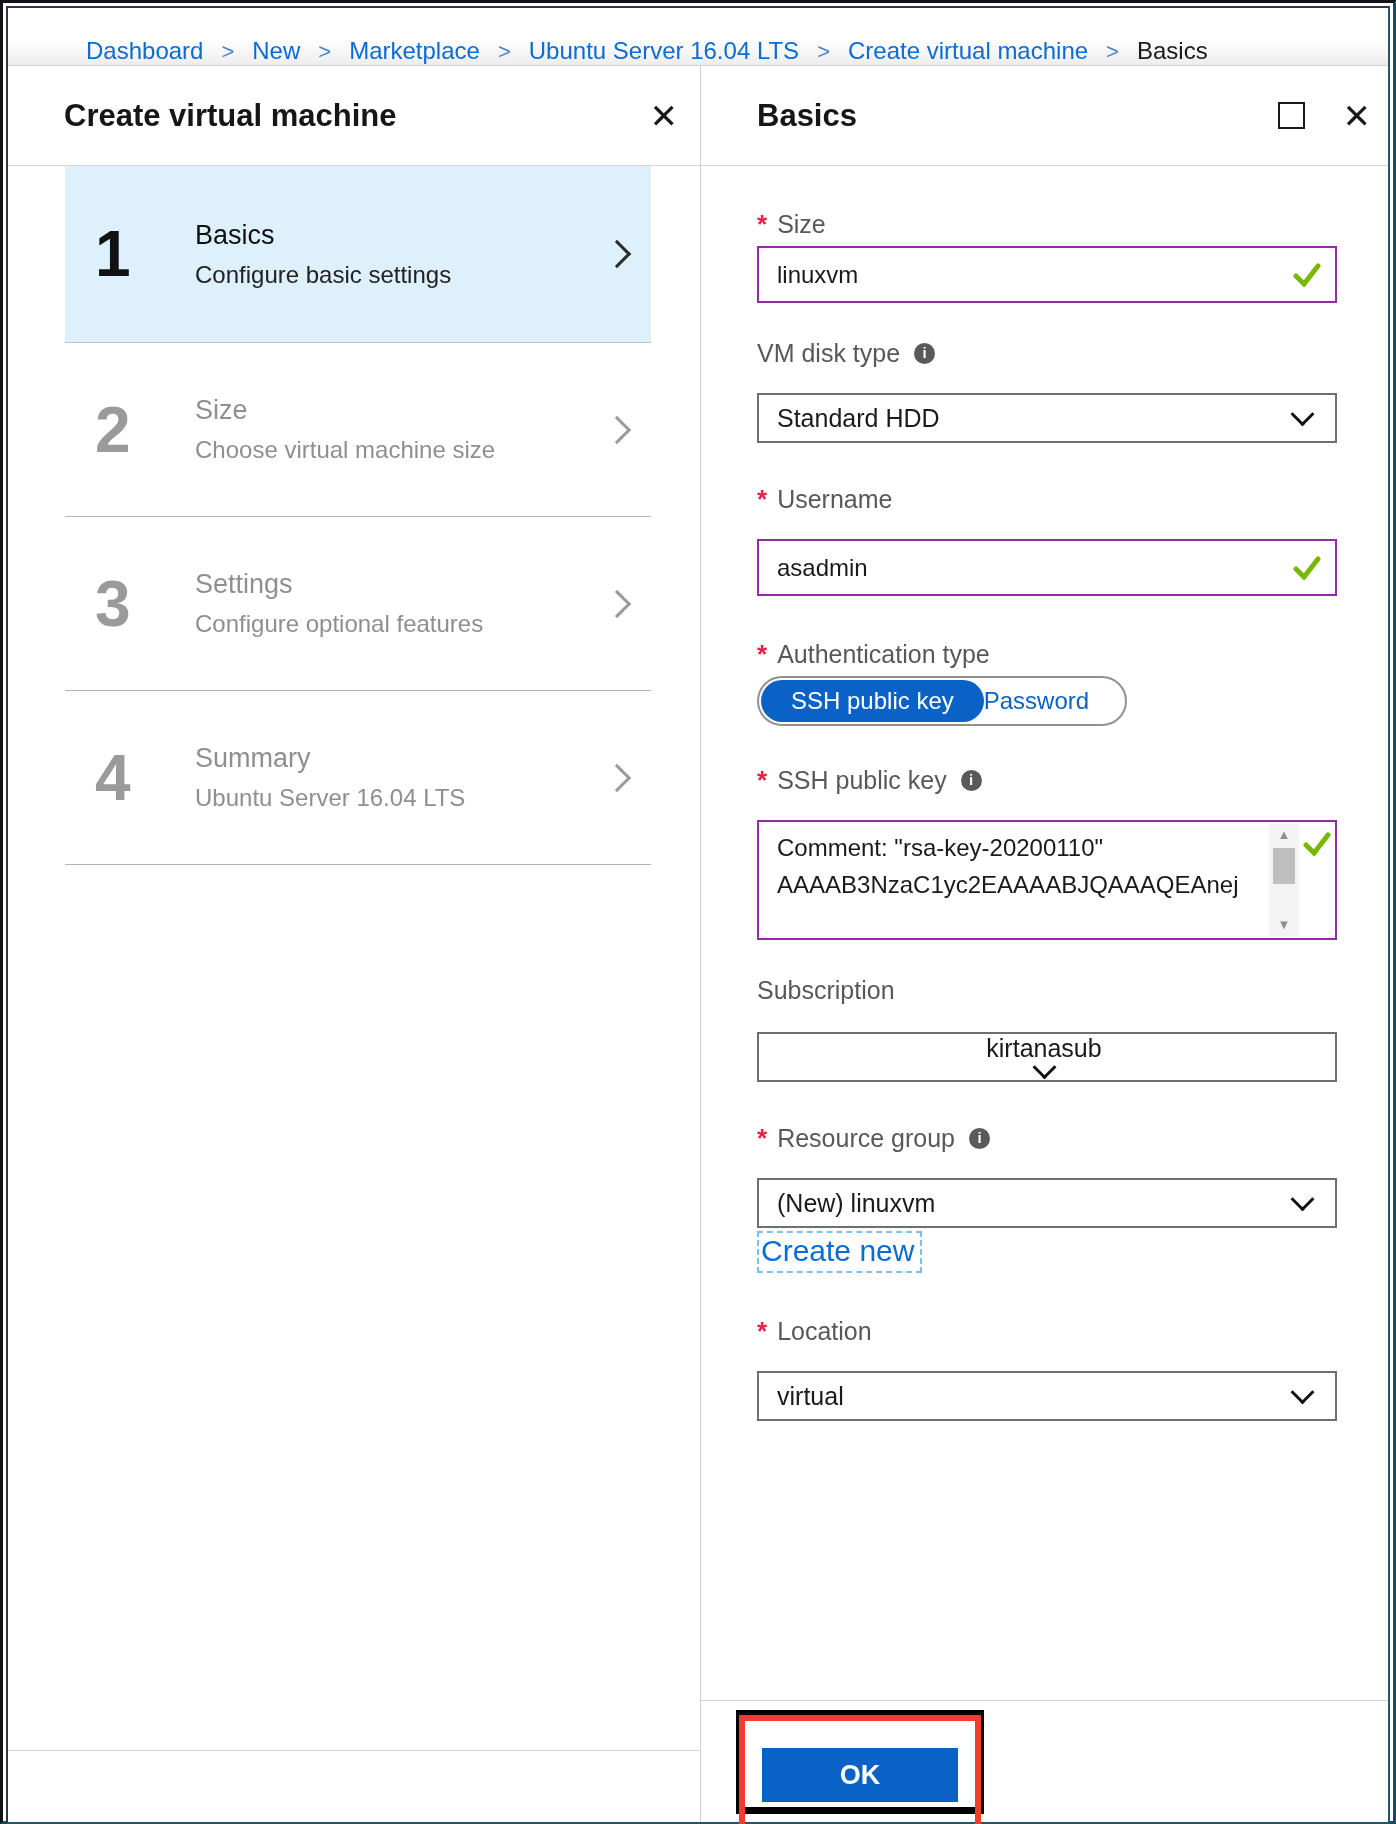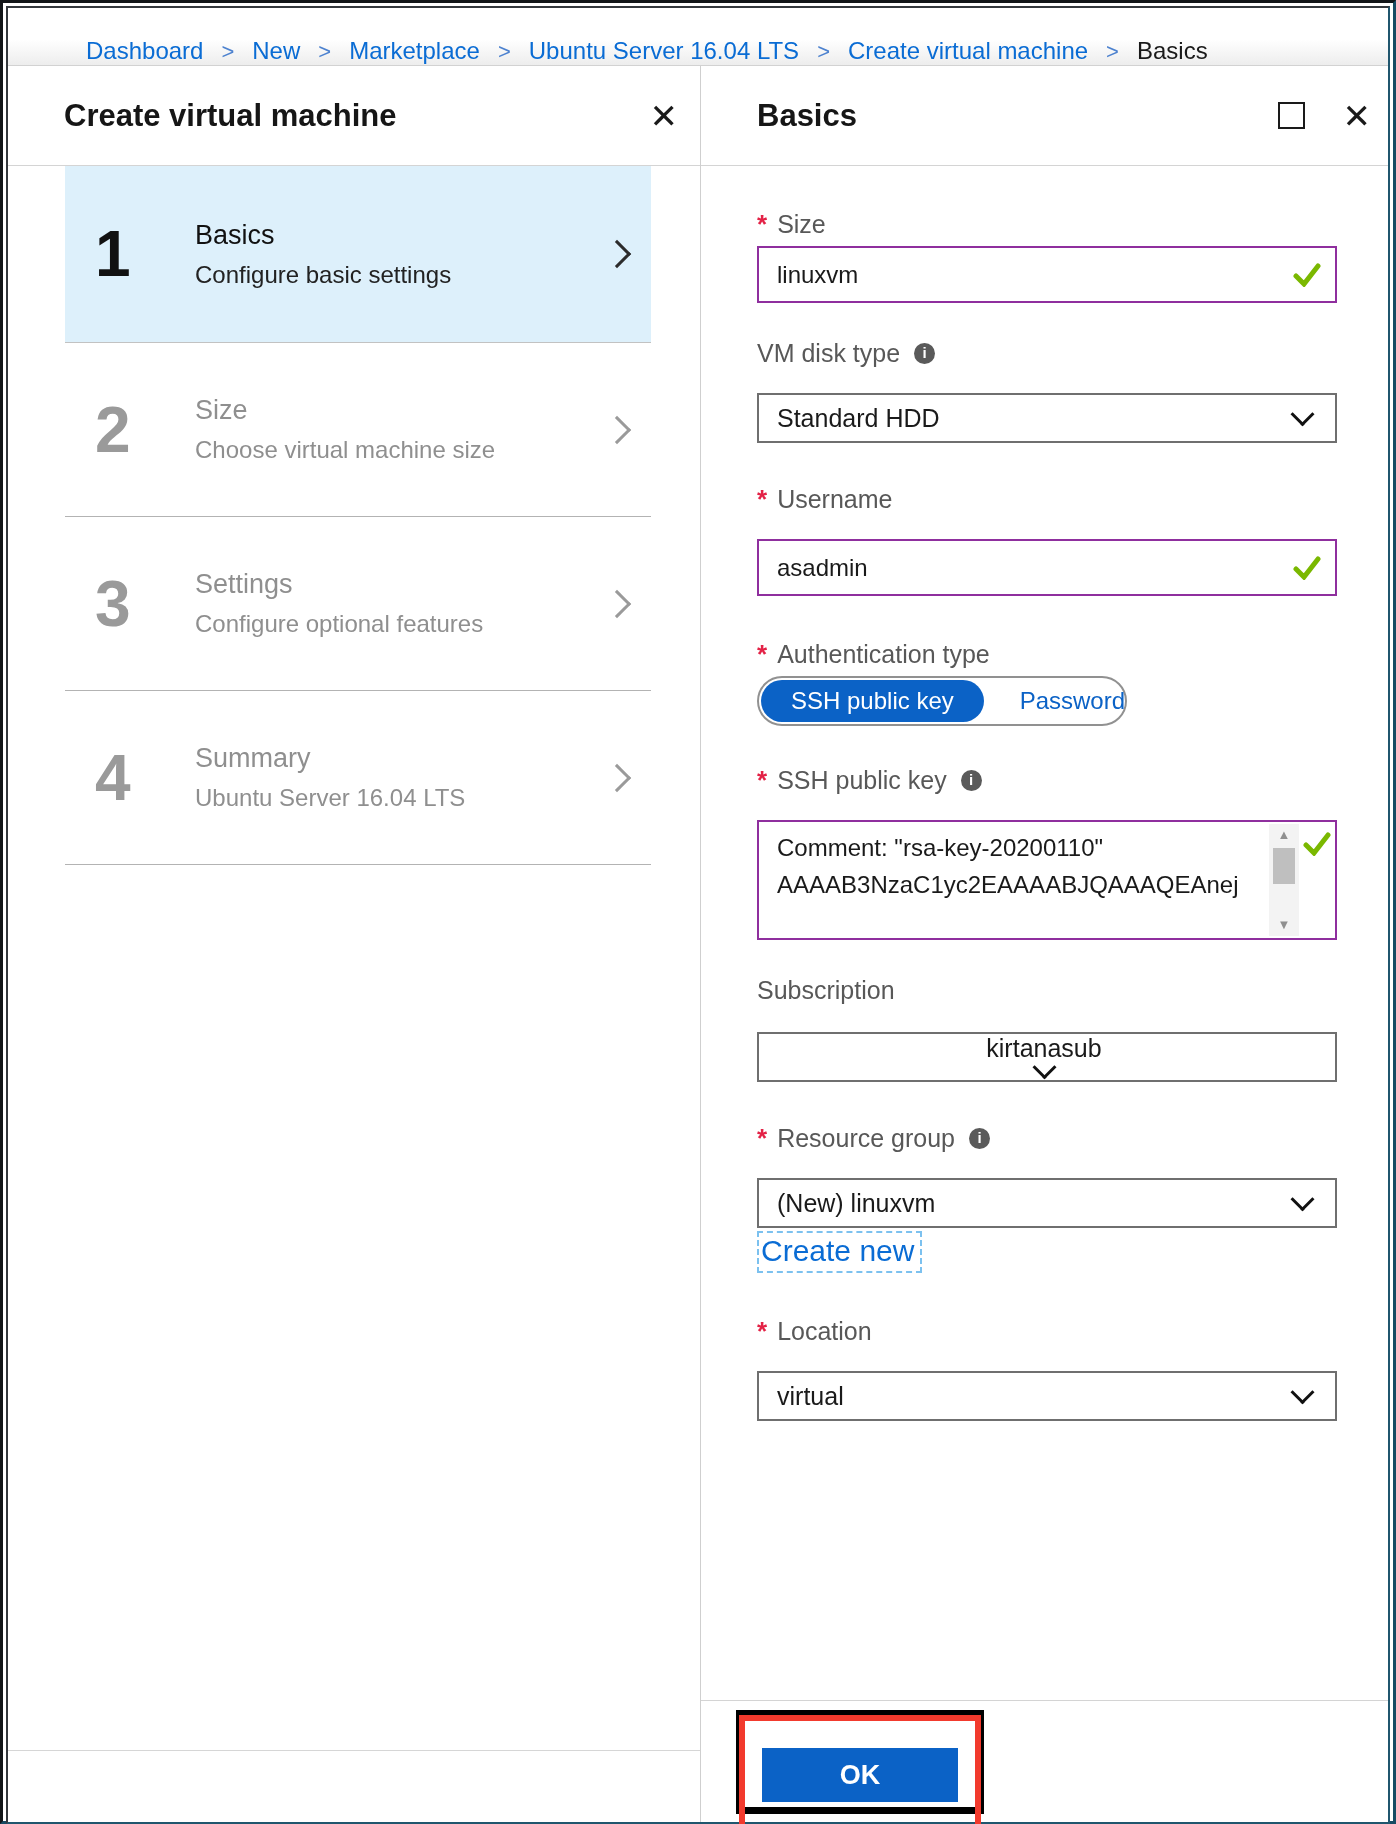--- a/index.html
+++ b/index.html
@@ -77,21 +77,21 @@
             background:#fff; }
   .select .selval { flex:1; }
   .chev-d { width:17px; height:17px; border-right:3px solid #111; border-bottom:3px solid #111;
             transform:rotate(45deg) translate(-3px,-3px); }
 
   .toggle { height:50px; width:370px; border:2px solid #919191; border-radius:25px;
             display:flex; align-items:center; background:#fff; }
   .pill-on  { height:42px; margin-left:2px; padding:0 30px; border-radius:21px;
               background:#0b62c6; color:#fff; font-size:24px; display:flex;
               align-items:center; cursor:pointer; }
-  .pill-off { flex:1; text-align:right; color:#0b62c6; font-size:24px; cursor:pointer; }
+  .pill-off { flex:1; text-align:left; color:#0b62c6; font-size:24px; cursor:pointer; }
 
   .sshbox { height:120px; border:2px solid #8f2f9e; display:flex; background:#fff; }
   .sshtext { flex:1; padding:7px 6px 0 18px; font-size:24px; line-height:37px;
              color:#1a1a1a; overflow:hidden; white-space:nowrap; }
   .sb { width:30px; flex:0 0 30px; background:#f3f3f3; display:flex; flex-direction:column;
         align-items:center; margin:2px 0; cursor:pointer; }
   .sb-up,.sb-down { font-size:13px; color:#8f8f8f; line-height:22px; }
   .sb-thumb { width:22px; height:36px; background:#bfbfbf; margin-top:2px; }
   .sb .fill { flex:1; }
   .ssh-check { width:36px; flex:0 0 36px; display:flex; justify-content:center;

